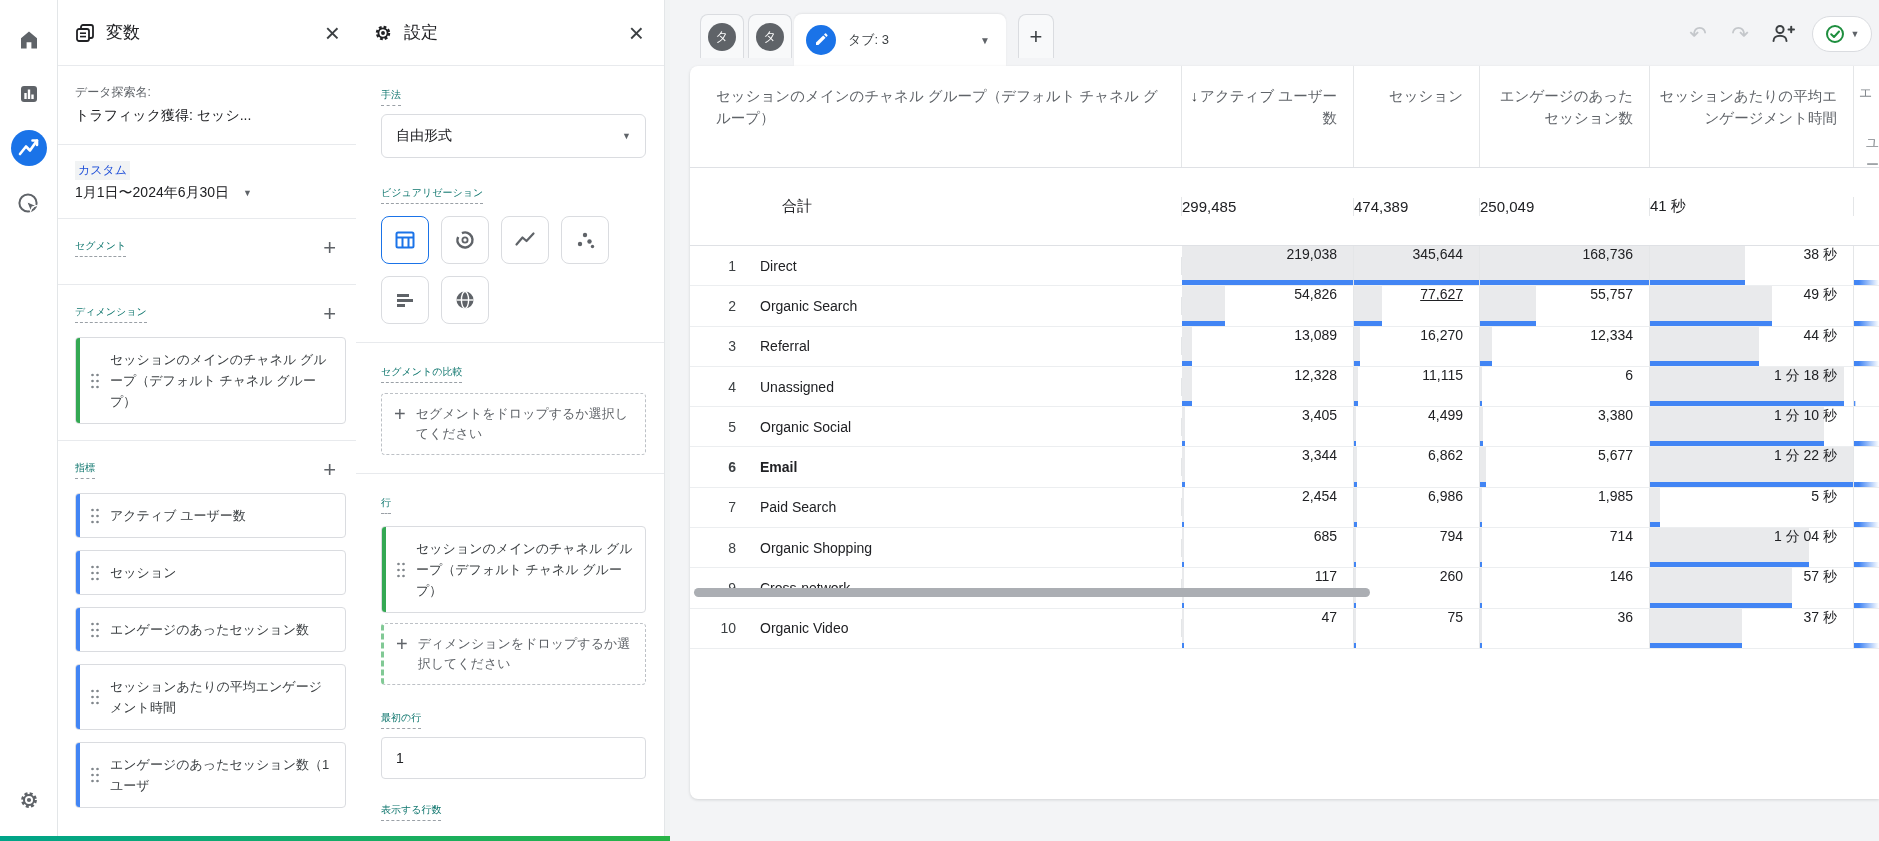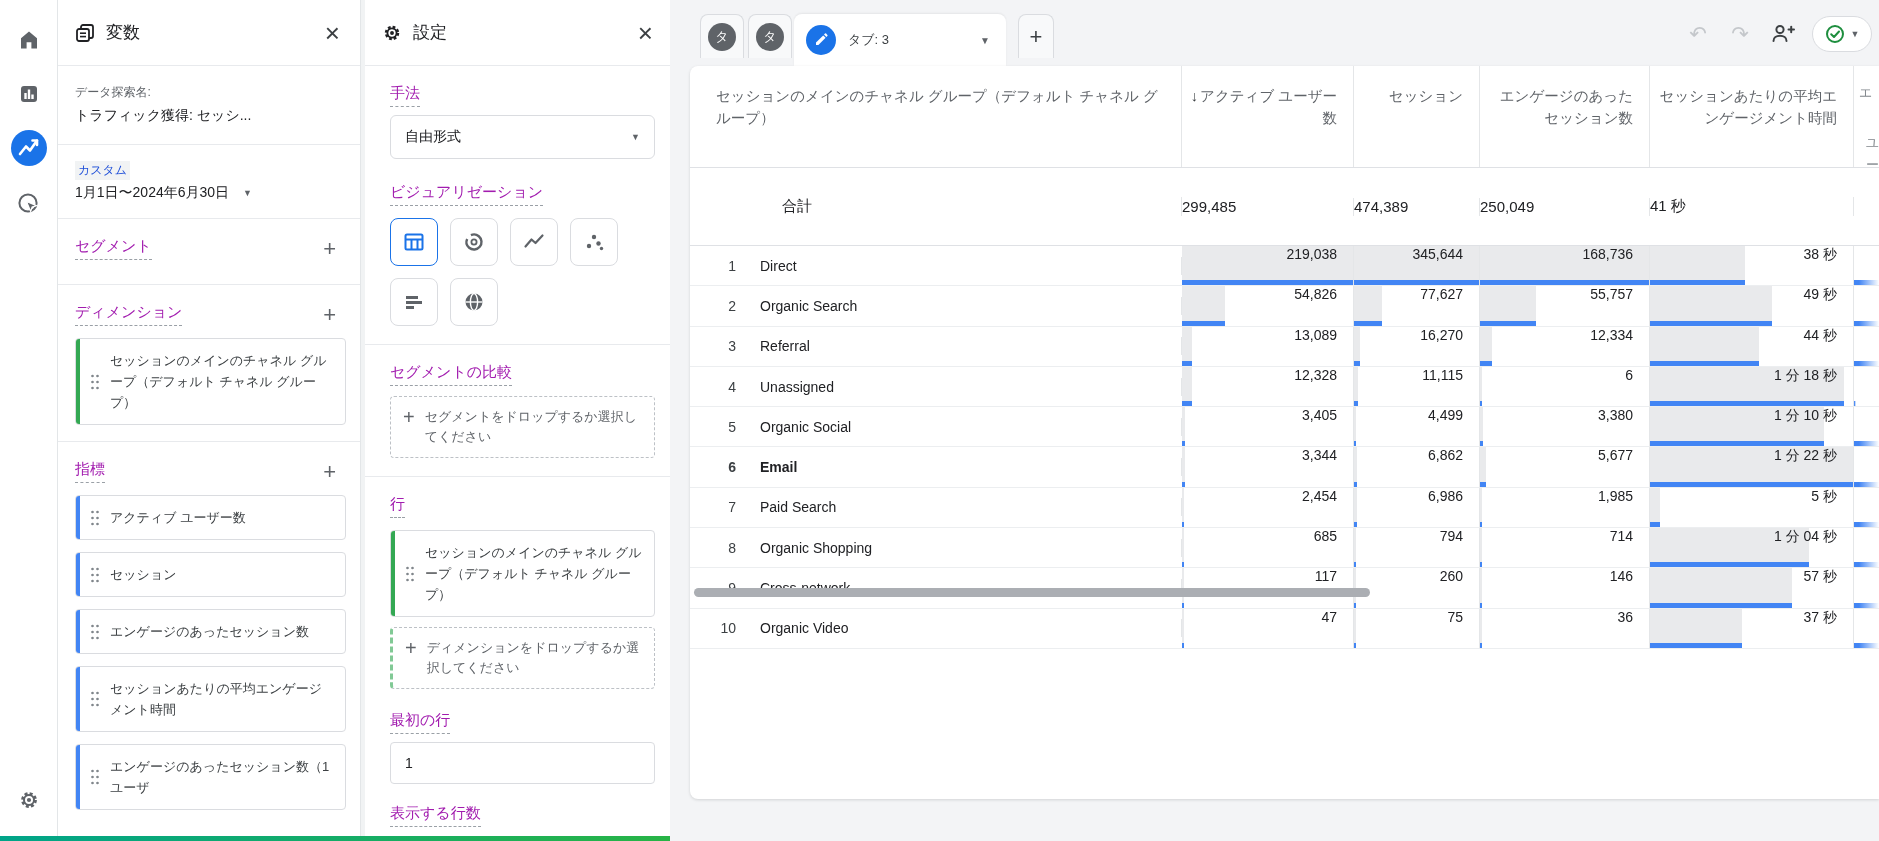--- a/index.html
+++ b/index.html
@@ -15,21 +15,21 @@
   .rail-btn svg { display:block; }
   #rail-gear { position:absolute; left:9px; top:780px; width:40px; height:40px;
                display:flex; align-items:center; justify-content:center; }
 
   
   .panel { position:absolute; top:0; height:841px; background:#fff; border-right:1px solid #e3e6e8; overflow:hidden; }
   .panel-head { height:66px; display:flex; align-items:center; padding:0 16px 0 16px;
                 border-bottom:1px solid #e8eaed; }
   .panel-title { font-size:17px; color:#202124; margin-left:10px; flex:1; }
   .close-x { font-size:26px; line-height:1; color:#3c4043; cursor:pointer; font-weight:300; padding:0 4px; }
-  .dashed-label { display:inline-block; font-size:15px; color:#a21caf;
+  .dashed-label { display:inline-block; font-size:10px; color:#0f766e;
                   border-bottom:1px dashed #9aa0a6; padding-bottom:3px; }
   .sec { padding:18px 14px 16px 17px; border-bottom:1px solid #e8eaed; }
   .sec-row { display:flex; align-items:center; justify-content:space-between; }
   .plus-btn { font-size:22px; color:#5f6368; line-height:1; cursor:pointer; padding:0 10px; font-weight:300; }
   .chip { position:relative; background:#fff; border:1px solid #dadce0; border-radius:4px;
           margin-top:12px; padding:11px 10px 11px 14px; display:flex; align-items:center;
           font-size:13px; line-height:21px; color:#3c4043; cursor:grab; overflow:hidden; }
   .chip .accent { position:absolute; left:0; top:0; bottom:0; width:4px; }
   .chip.green .accent { background:#34a853; }
   .chip.blue  .accent { background:#4285f4; }
@@ -38,21 +38,21 @@
 
   
   #variables-panel { left:58px; width:303px; }
   .small-label { font-size:12px; color:#5f6368; margin-bottom:6px; }
   .value-line { font-size:14px; color:#202124; white-space:nowrap; overflow:hidden; }
   .date-badge { display:inline-block; font-size:12px; color:#1d4ed8; background:#f1f3f4; padding:1px 3px; }
   .date-line { margin-top:4px; font-size:14px; color:#202124; display:flex; align-items:center; }
   .drop-caret { font-size:9px; color:#5f6368; margin-left:14px; }
 
   
-  #settings-panel { left:365px; width:309px; }
+  #settings-panel { left:356px; width:309px; }
   #settings-panel .sec { padding:18px 18px 18px 25px; }
   .select-box { margin-top:8px; height:44px; border:1px solid #dadce0; border-radius:6px;
                 display:flex; align-items:center; padding:0 14px; font-size:14px; color:#202124; cursor:pointer; }
   .select-box .sp { flex:1; }
   .viz-grid { margin-top:12px; display:flex; flex-wrap:wrap; gap:12px; width:240px; }
   .viz-btn { width:48px; height:48px; border:1px solid #dadce0; border-radius:8px; background:#fff;
              display:flex; align-items:center; justify-content:center; cursor:pointer; }
   .viz-btn.selected { border:1.5px solid #1a73e8; }
   .dropzone { margin-top:10px; border:1px dashed #bdc1c6; border-radius:4px; padding:10px 12px;
               display:flex; align-items:flex-start; font-size:13px; line-height:20px; color:#5f6368; cursor:pointer; }
@@ -480,21 +480,21 @@
               <div class="bar-fade" style="width: 25px;"></div>
             </div>
           </div>
           <div class="trow drow">
             <div class="tcell cb" style="width: 492px;"><span class="rank">2</span><span class="chname">Organic Search</span></div>
             <div class="tcell cb" style="width: 172px; height: 100%;">
               <div class="bar-gray" style="width: 43px;"></div>
               <div class="bar-blue" style="width: 43px;"></div>
               <span class="cellnum">54,826</span>
             </div>
-            <div class="tcell cb" style="width: 126px; height: 100%;">
+            <div class="tcell cb" style="width: 126px; height: 100%; text-decoration: underline;">
               <div class="bar-gray" style="width: 28px;"></div>
               <div class="bar-blue" style="width: 28px;"></div>
               <span class="cellnum">77,627</span>
             </div>
             <div class="tcell cb" style="width: 170px; height: 100%;">
               <div class="bar-gray" style="width: 56px;"></div>
               <div class="bar-blue" style="width: 56px;"></div>
               <span class="cellnum">55,757</span>
             </div>
             <div class="tcell cb" style="width: 204px; height: 100%;">

